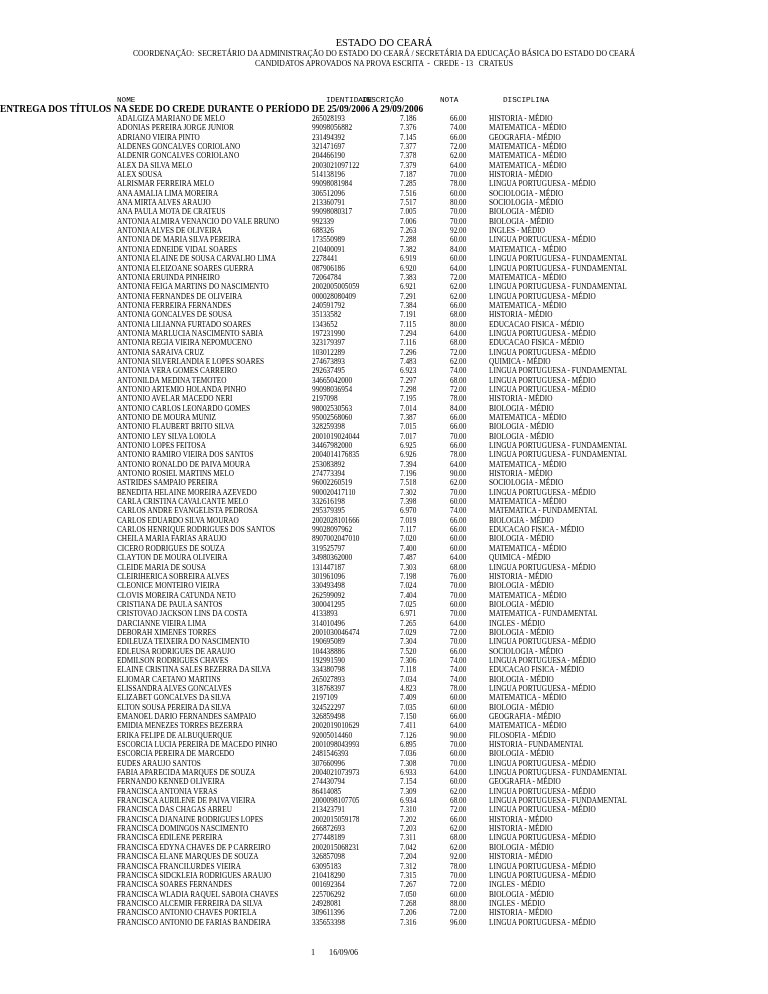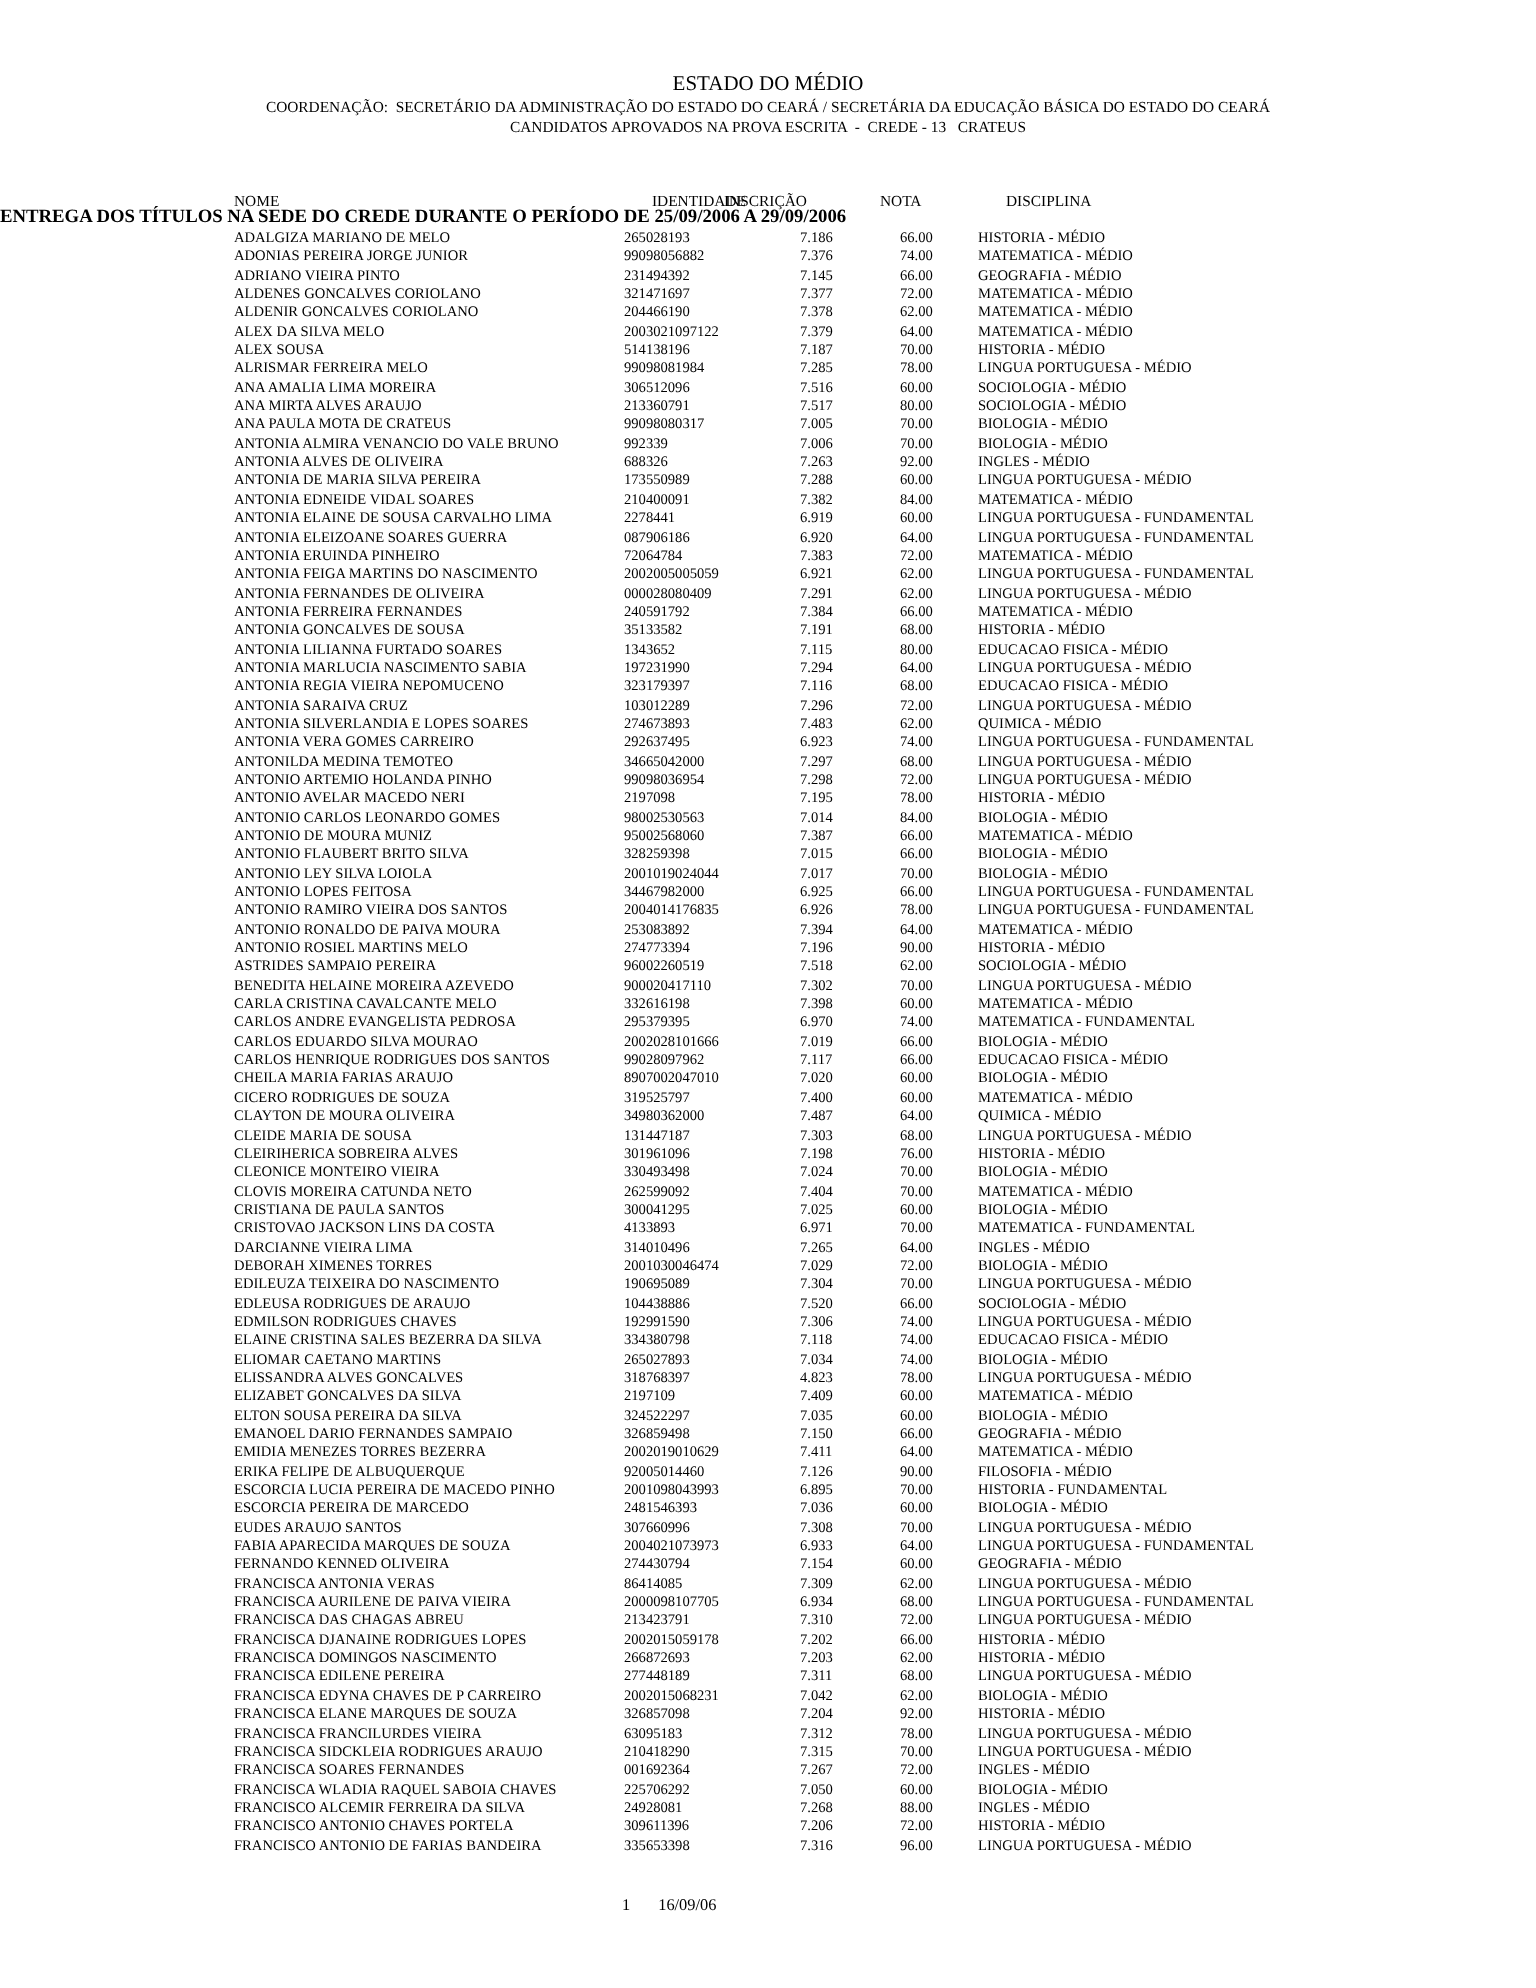--- a/index.html
+++ b/index.html
@@ -5,21 +5,21 @@
   html,body { margin:0; padding:0; background:#ffffff; }
   body { width:768px; height:994px; font-family:"Liberation Serif","DejaVu Serif",serif; color:#000; }
   .page { position:relative; width:768px; height:994px; overflow:hidden; background:#fff; }
 
   .doc-header { position:absolute; top:37px; left:0; width:768px; text-align:center; }
   .doc-header div { white-space:pre; }
   .h-title { font-size:10.5px; line-height:12px; }
   .h-line  { font-size:7.7px;  line-height:10.1px; }
 
   .col-headers { position:absolute; top:96px; left:0; width:768px; height:10px; font-size:7.7px; }
-  .col-headers span { position:absolute; white-space:nowrap; }
+  .col-headers span { position:absolute; white-space:nowrap;font-family:Liberation Mono, monospace; }
   .ch-nome  { left:117px; }
   .ch-ident { left:306px;padding-left:20px; }
   .ch-insc  { left:362px; }
   .ch-nota  { left:440px; }
   .ch-disc  { left:503px; }
 
   .entrega { position:absolute; top:104px; left:0; width:768px; text-align:left;
              font-weight:bold; font-size:9.4px; line-height:11px; white-space:pre; }
 
   .tbl { position:absolute; top:114px; left:117px; width:640px; }
@@ -29,21 +29,21 @@
 
   .footer { position:absolute; top:948px; left:311px; font-size:8.2px; white-space:nowrap; }
   .footer .pg { margin-right:14px; }
 </style>
 </head>
 <body>
 
 <div class="page">
 
   <div class="doc-header">
-    <div class="h-title">ESTADO DO MÉDIO</div>
+    <div class="h-title">ESTADO DO CEARÁ</div>
     <div class="h-line">COORDENAÇÃO:  SECRETÁRIO DA ADMINISTRAÇÃO DO ESTADO DO CEARÁ / SECRETÁRIA DA EDUCAÇÃO BÁSICA DO ESTADO DO CEARÁ</div>
     <div class="h-line">CANDIDATOS APROVADOS NA PROVA ESCRITA  -  CREDE - 13   CRATEUS</div>
   </div>
 
   <div class="col-headers">
     <span class="ch-nome">NOME</span>
     <span class="ch-ident">IDENTIDADE</span>
     <span class="ch-insc">INSCRIÇÃO</span>
     <span class="ch-nota">NOTA</span>
     <span class="ch-disc">DISCIPLINA</span>

